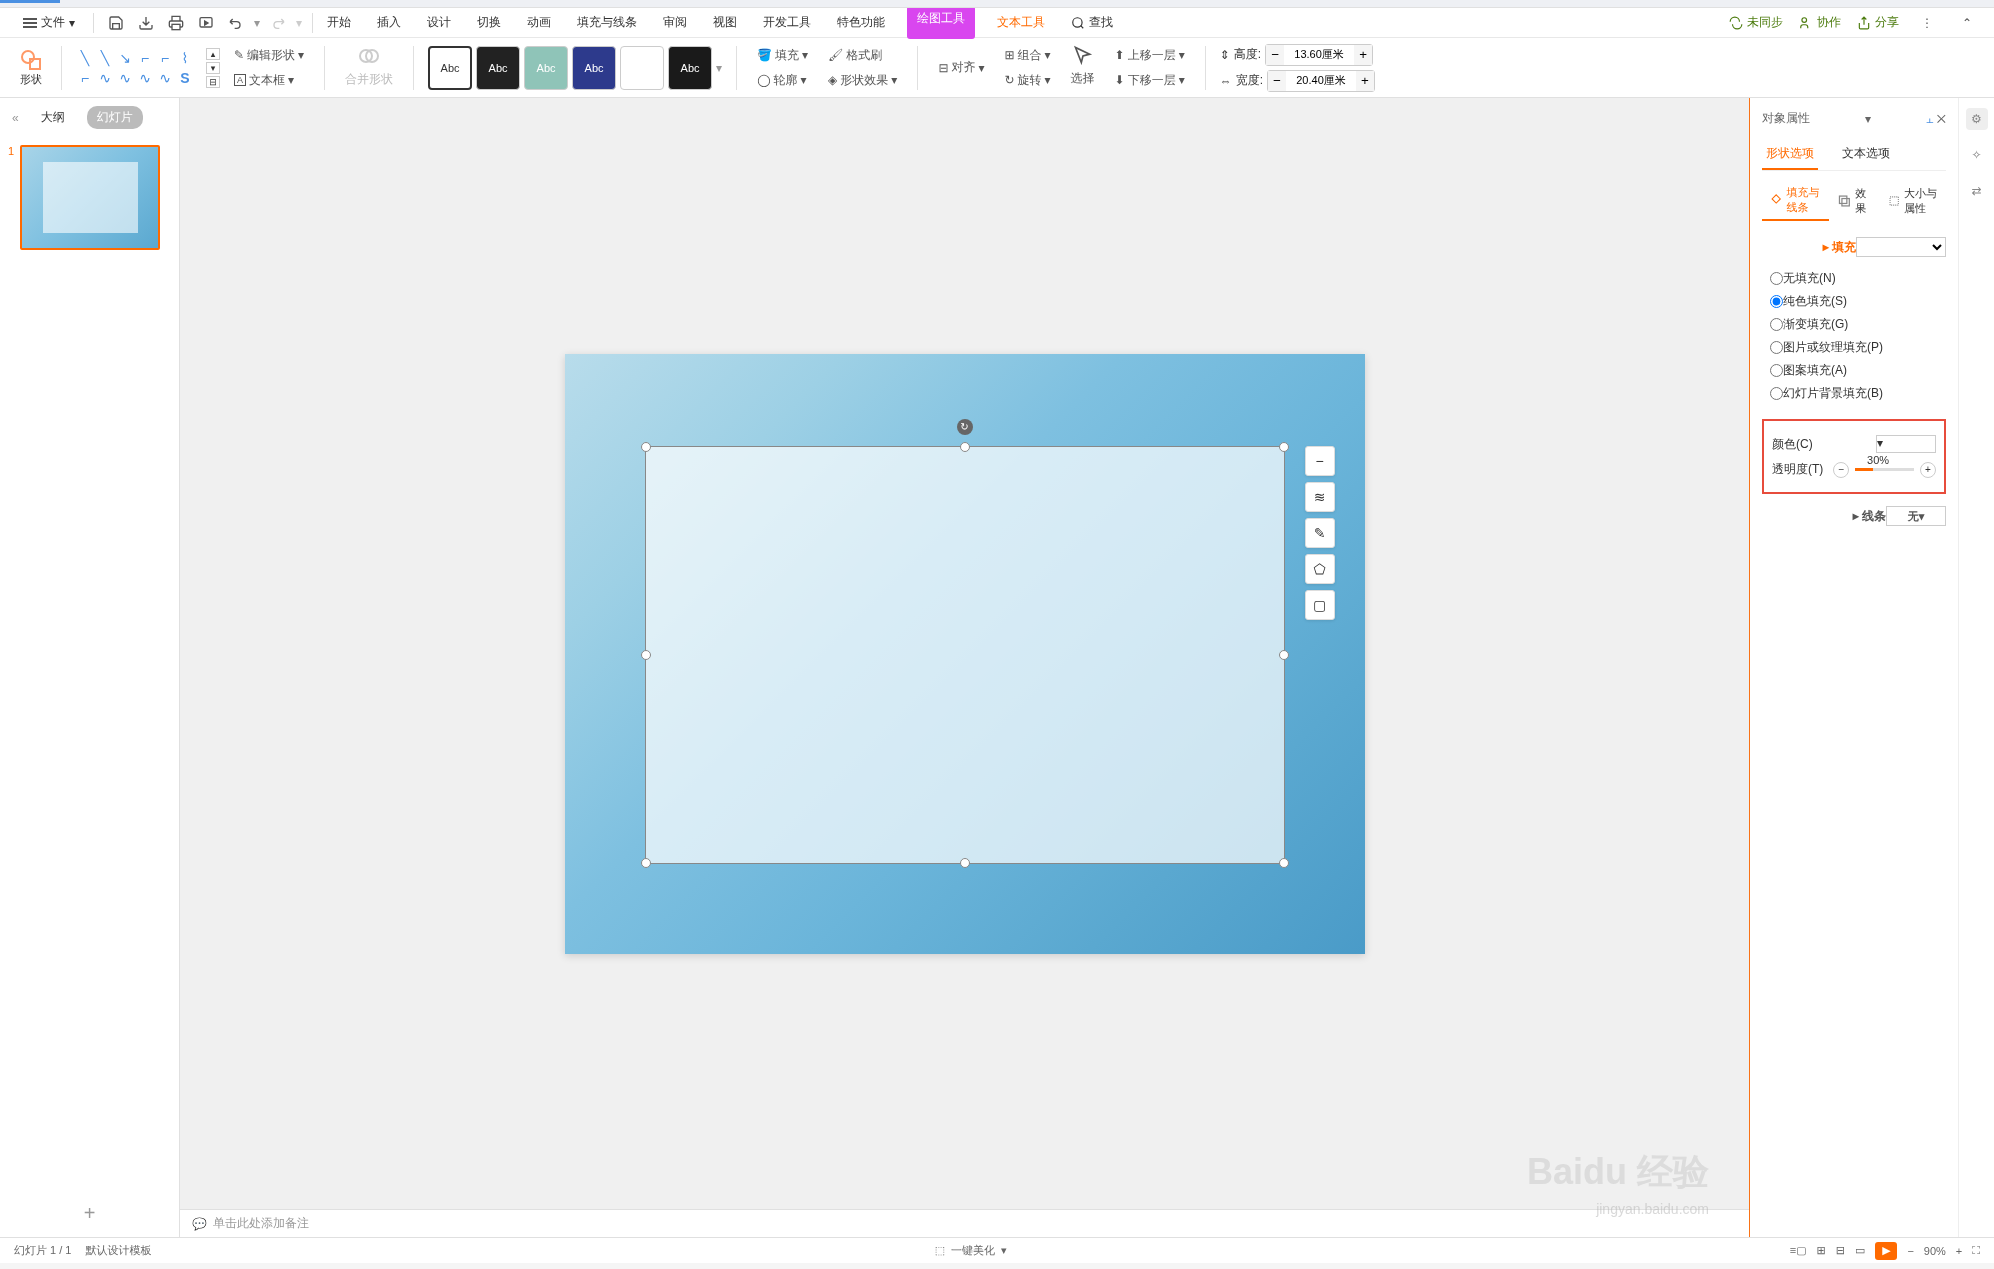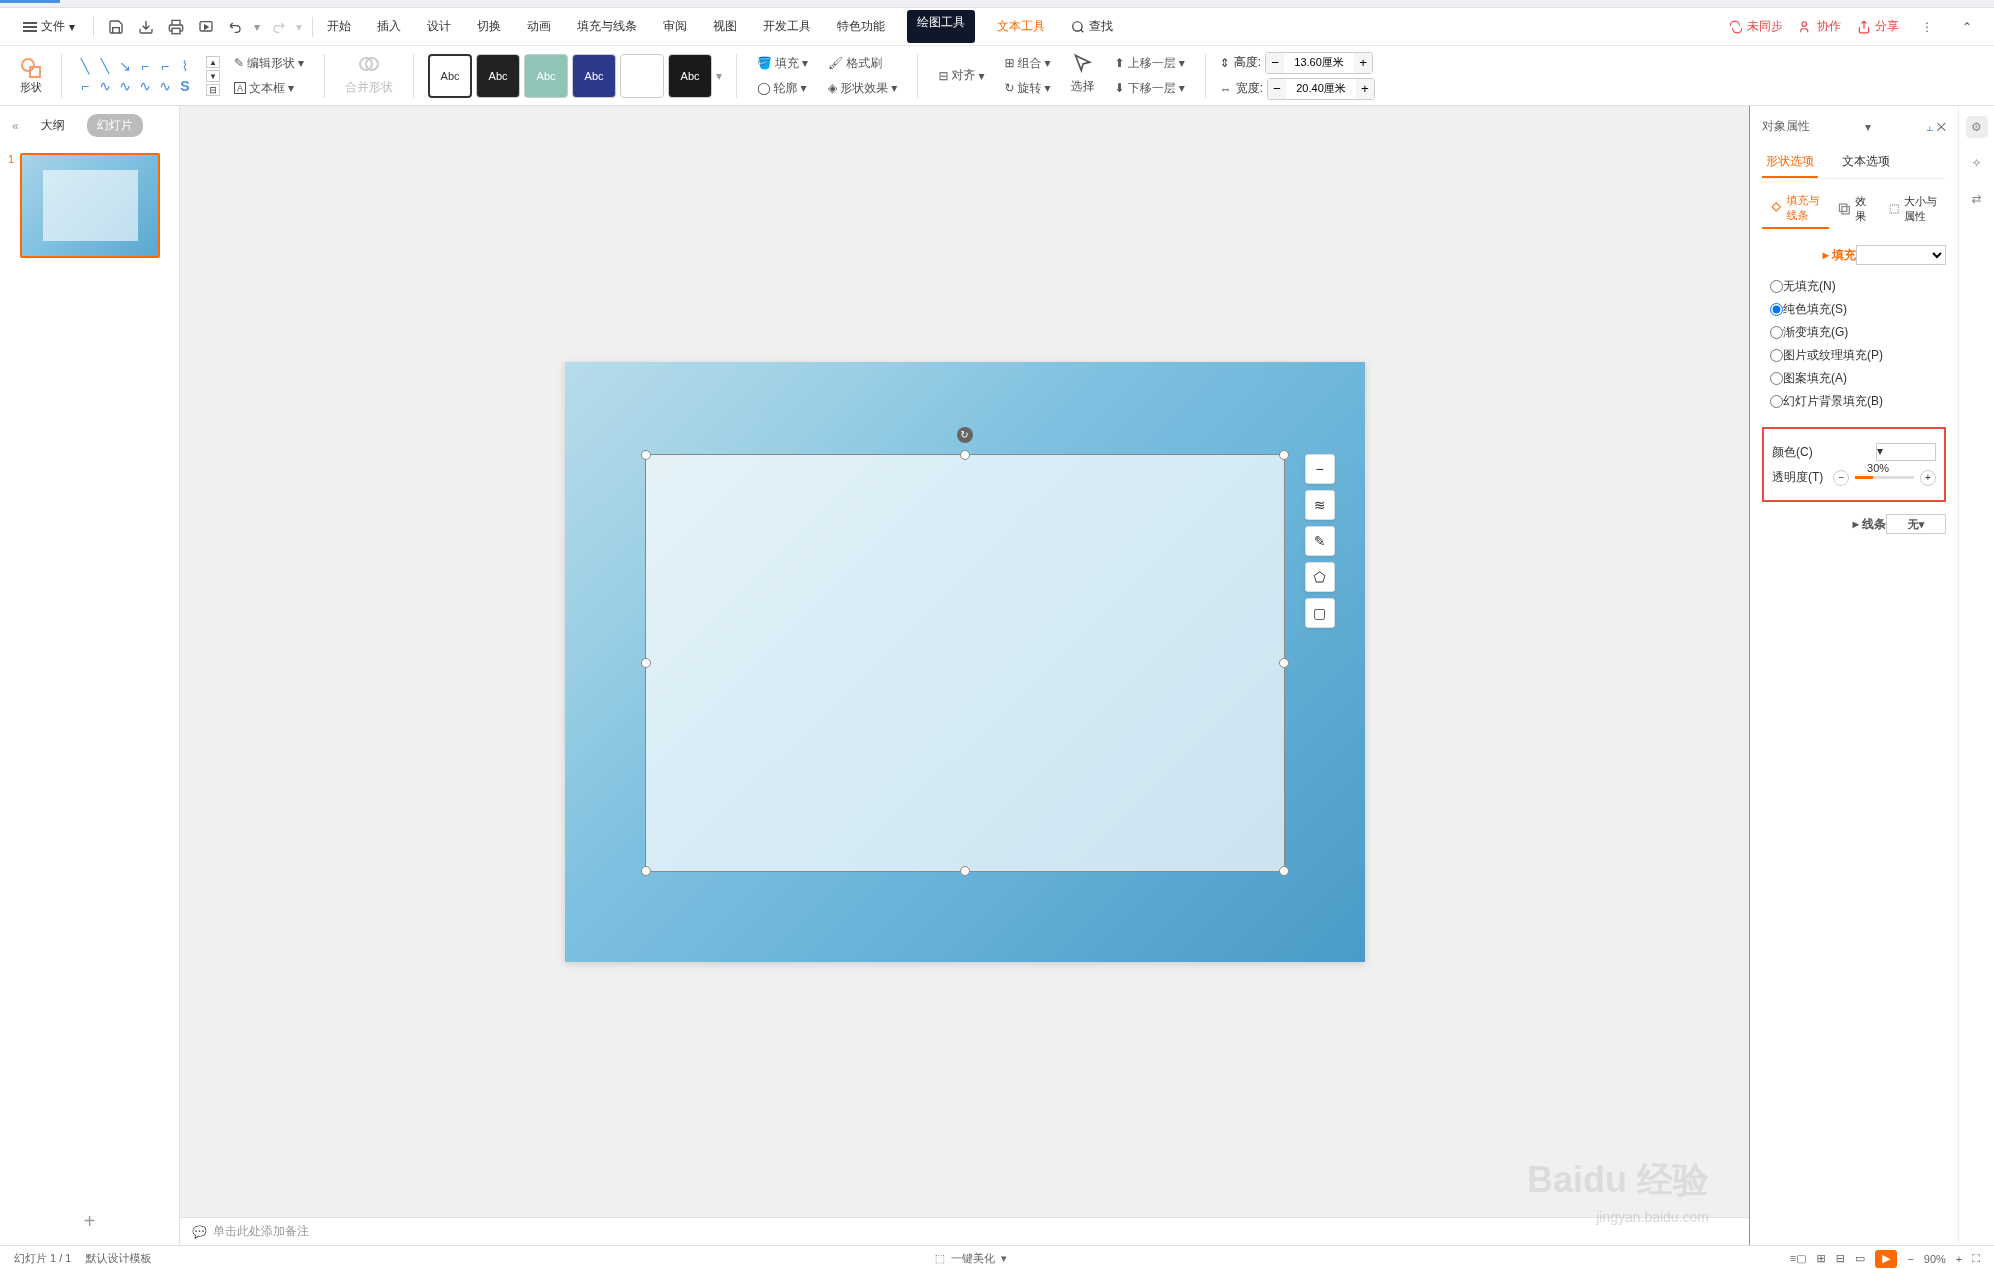--- a/index.html
+++ b/index.html
@@ -3,33 +3,33 @@
   <meta charset="utf-8">
   <style>
     * { margin: 0; padding: 0; box-sizing: border-box; font-family: "Microsoft YaHei", sans-serif; }
     body { background: #f5f5f5; font-size: 12px; color: #333; overflow: hidden; }
     
     
     .tab-bar { height: 8px; background: #eef0f4; border-bottom: 1px solid #e0e0e0; position: relative; }
     .tab-bar::before { content: ''; position: absolute; left: 0; top: 0; width: 60px; height: 3px; background: #4a90e2; }
     
     
-    .menu-bar { height: 38px; background: #fff; display: flex; align-items: center; padding: 0 15px; border-bottom: 1px solid #e8e8e8; gap: 6px; }
+    .menu-bar { height: 30px; background: #fff; display: flex; align-items: center; padding: 0 15px; border-bottom: 1px solid #e8e8e8; gap: 6px; }
     .menu-bar .file-btn { display: flex; align-items: center; gap: 4px; padding: 4px 8px; cursor: pointer; }
     .hamburger { display: inline-block; width: 14px; }
     .hamburger span { display: block; height: 2px; background: #555; margin: 2px 0; }
     .menu-sep { width: 1px; height: 20px; background: #ddd; margin: 0 4px; }
     .icon-btn { width: 24px; height: 24px; display: flex; align-items: center; justify-content: center; cursor: pointer; color: #555; }
     .icon-btn svg { width: 16px; height: 16px; }
     .menu-tabs { display: flex; gap: 18px; }
     .menu-tab { padding: 8px 4px; cursor: pointer; color: #333; }
-    .menu-tab.active { background: #0f172a; color: #fff; padding: 4px 10px; border-radius: 3px; }
+    .menu-tab.active { background: #d946ef; color: #fff; padding: 4px 10px; border-radius: 3px; }
     .menu-tab.orange { color: #ff6a00; }
     .menu-right { margin-left: auto; display: flex; align-items: center; gap: 16px; }
-    .menu-right-item { display: flex; align-items: center; gap: 4px; cursor: pointer; color: #ef4444; }
+    .menu-right-item { display: flex; align-items: center; gap: 4px; cursor: pointer; color: #4d7c0f; }
     
     
     .ribbon { height: 60px; background: #fff; display: flex; align-items: center; padding: 0 15px; border-bottom: 1px solid #e0e0e0; gap: 8px; }
     .ribbon-group { display: flex; align-items: center; gap: 4px; }
     .ribbon-sep { width: 1px; height: 44px; background: #e0e0e0; margin: 0 6px; }
     .shape-icon { width: 32px; height: 44px; display: flex; flex-direction: column; align-items: center; justify-content: center; cursor: pointer; }
     .shape-grid { display: grid; grid-template-columns: repeat(6, 18px); gap: 2px; }
     .shape-grid span { width: 18px; height: 18px; display: flex; align-items: center; justify-content: center; color: #4a90e2; font-size: 14px; cursor: pointer; }
     .small-btn { display: flex; align-items: center; gap: 3px; padding: 3px 6px; cursor: pointer; color: #555; font-size: 12px; white-space: nowrap; }
     .small-btn.disabled { color: #bbb; }

